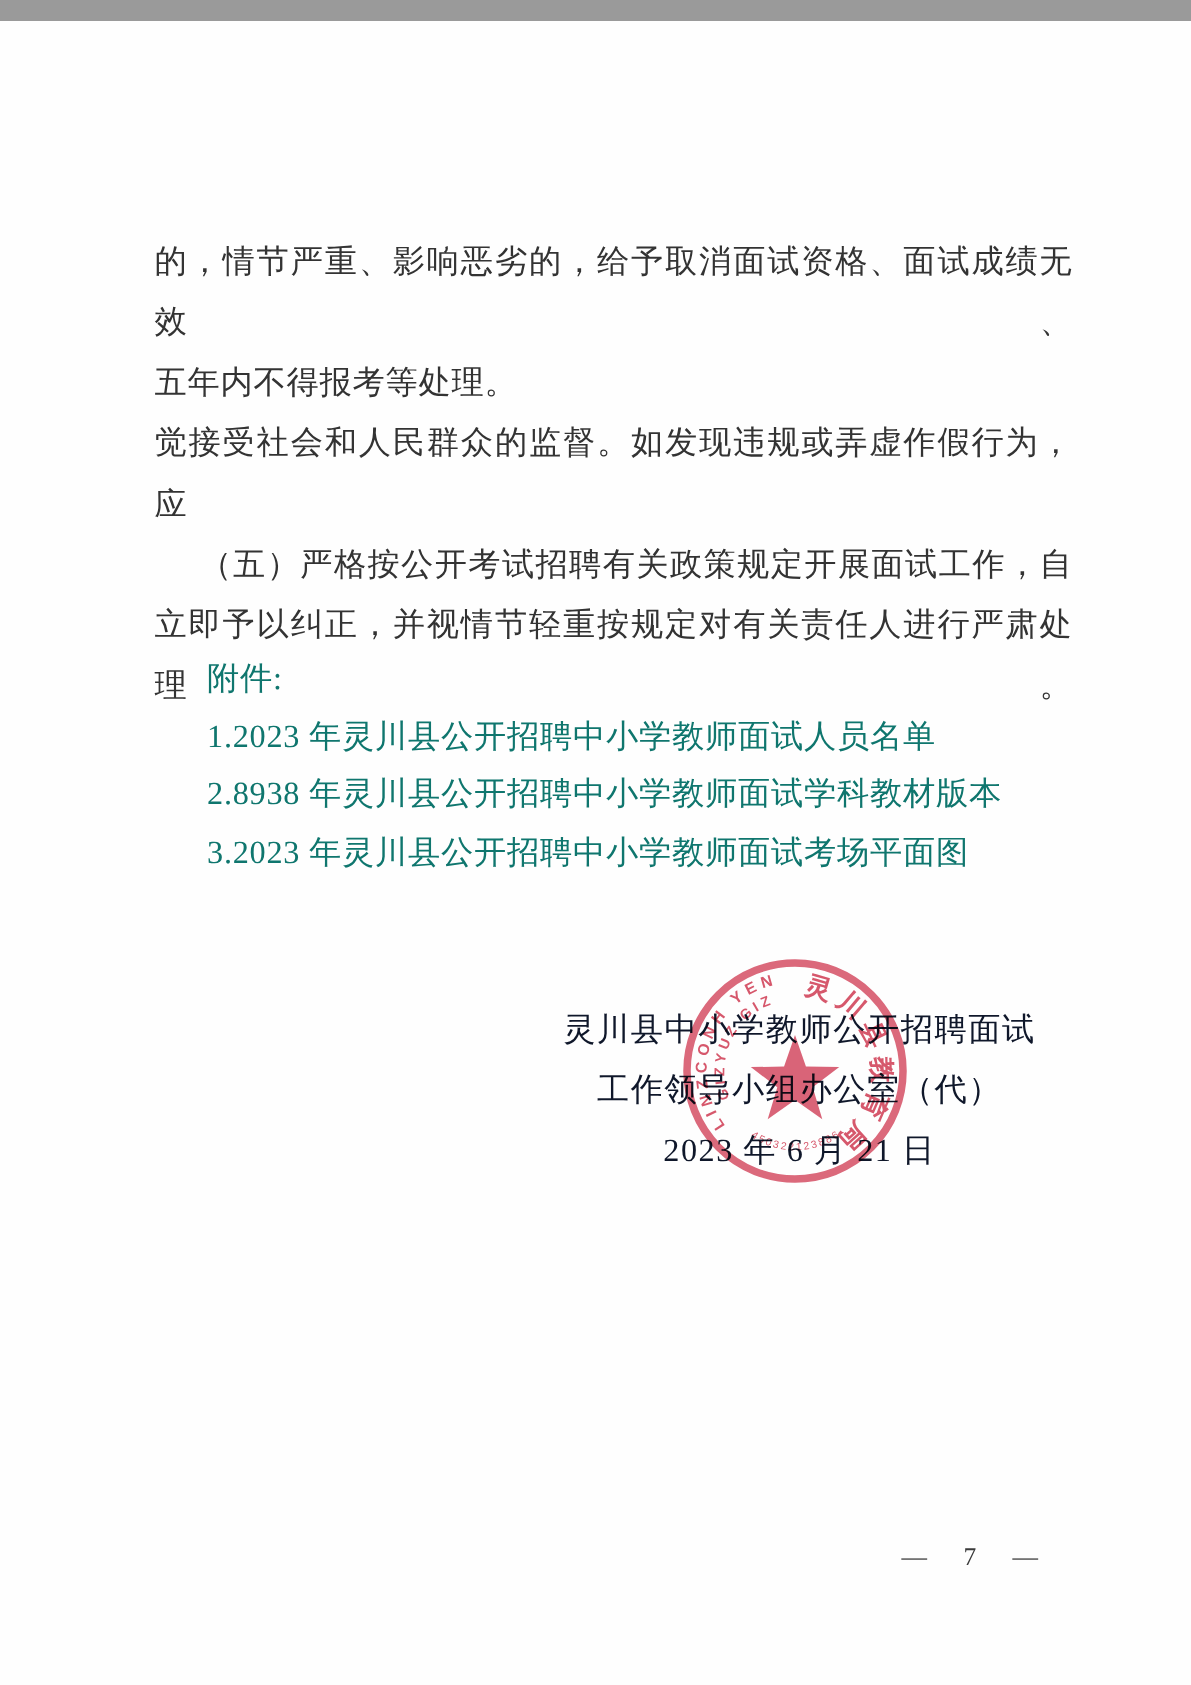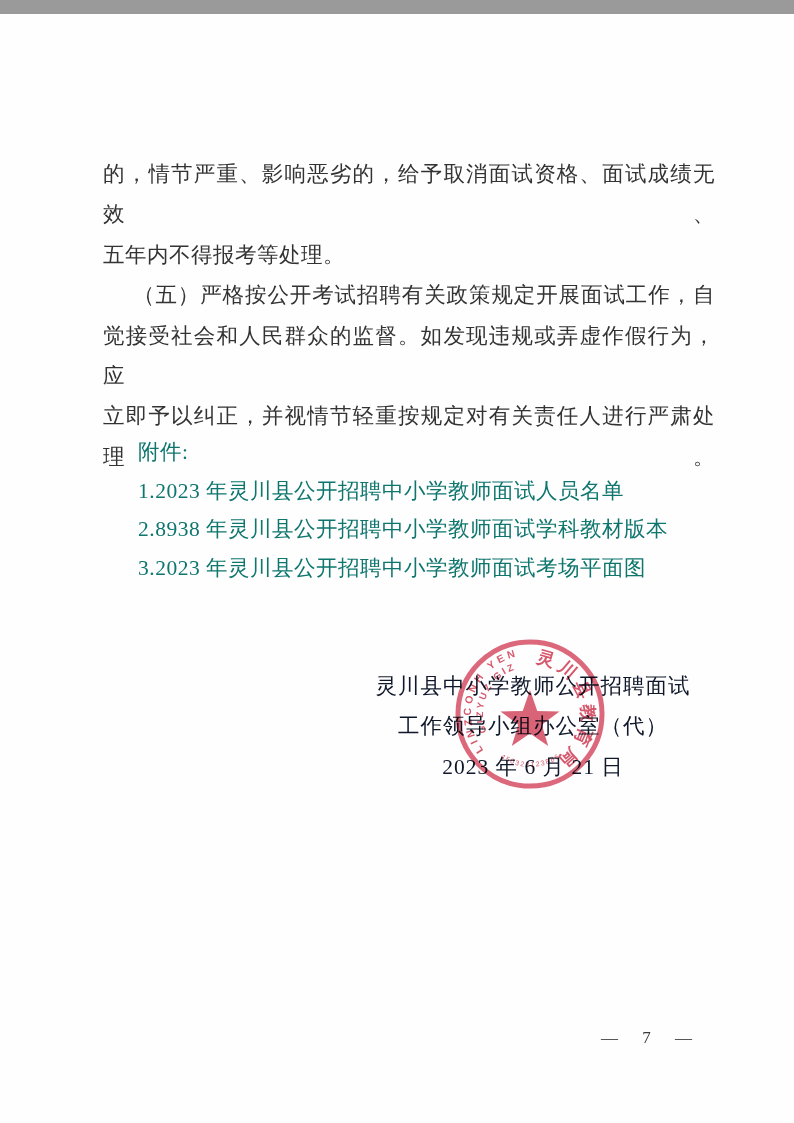--- a/index.html
+++ b/index.html
@@ -96,22 +96,22 @@
   }
 </style>
 </head>
 <body>
 
 <div class="page">
 
   <div class="body-text">
     <div class="body-line full">的，情节严重、影响恶劣的，给予取消面试资格、面试成绩无效、</div>
     <div class="body-line">五年内不得报考等处理。</div>
+    <div class="body-line full">觉接受社会和人民群众的监督。如发现违规或弄虚作假行为，应</div>
     <div class="body-line full indent">（五）严格按公开考试招聘有关政策规定开展面试工作，自</div>
-    <div class="body-line full">觉接受社会和人民群众的监督。如发现违规或弄虚作假行为，应</div>
     <div class="body-line full">立即予以纠正，并视情节轻重按规定对有关责任人进行严肃处理。</div>
   </div>
 
   <div class="attachments">
     <div>附件:</div>
     <div>1.2023 年灵川县公开招聘中小学教师面试人员名单</div>
     <div>2.8938 年灵川县公开招聘中小学教师面试学科教材版本</div>
     <div>3.2023 年灵川县公开招聘中小学教师面试考场平面图</div>
   </div>
 

